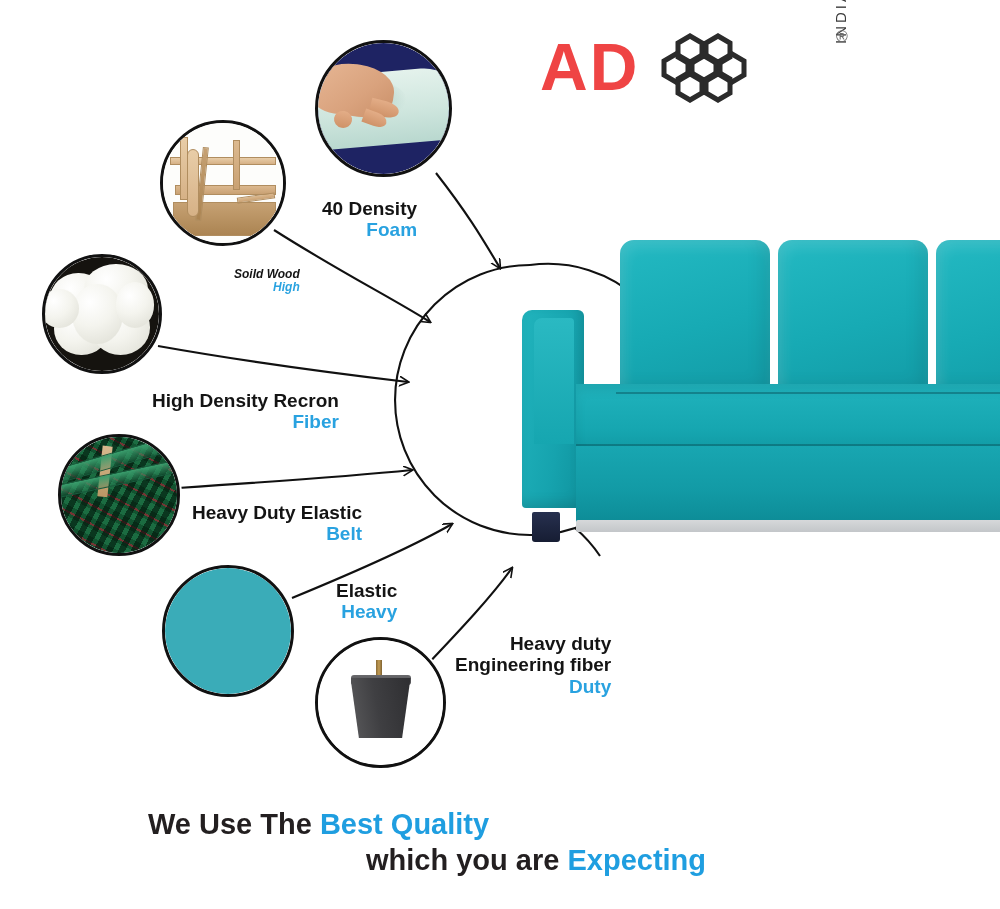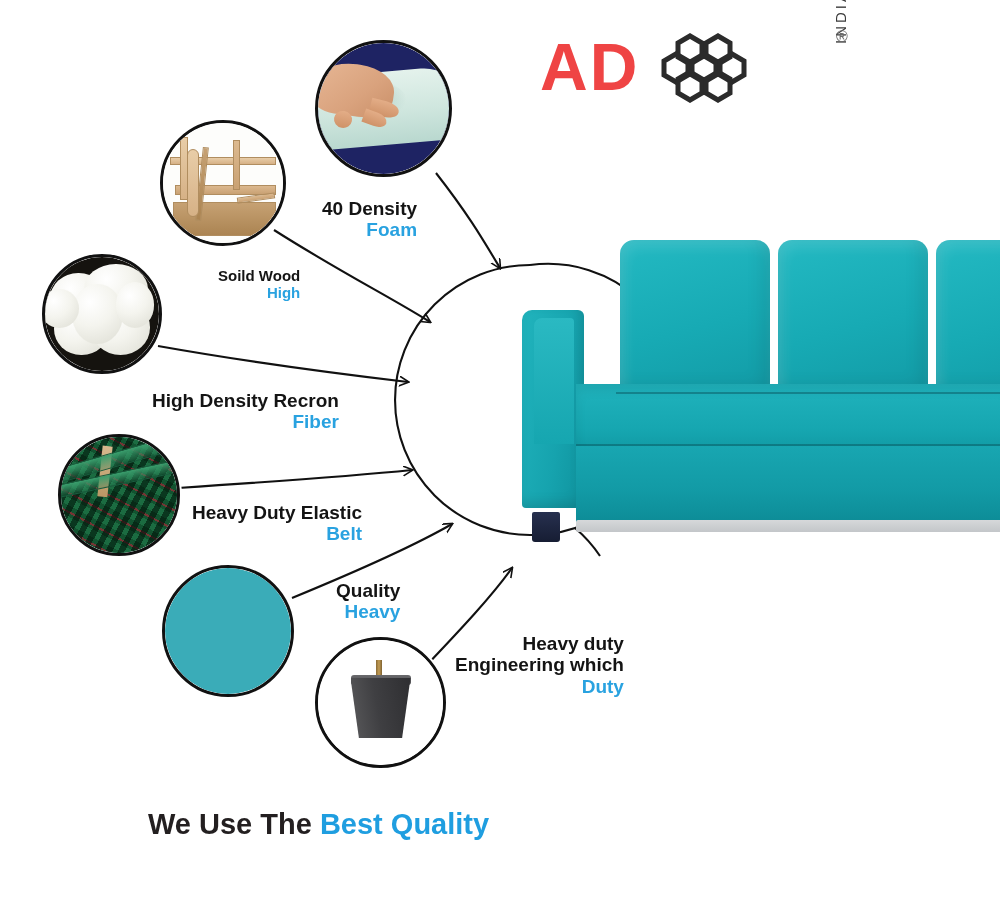--- a/index.html
+++ b/index.html
@@ -150,21 +150,21 @@
   .leg-sofa { background: linear-gradient(180deg,#27304f,#161d33); border-radius:2px 2px 3px 3px; }
   .floor { background: linear-gradient(180deg,#d6d8da,#c3c6c9); border-radius:2px; }
   .seam { background: rgba(8,80,88,.45); }
 
   
   .label { position:absolute; font-weight:700; line-height:1.12; color:#141414; white-space:nowrap; }
   .label .hl { color:#29a2e0; display:block; }
   .label.c { text-align:right; }
 
   #lb-foam   { left: 322px; top: 198px; font-size: 19px; }
-  #lb-wood   { left: 218px; top: 268px; font-size: 15px; }
+  #lb-wood   { left: 234px; top: 268px; font-size: 12px; font-style: italic; }
   #lb-fiber  { left: 152px; top: 390px; font-size: 19px; }
   #lb-belt   { left: 192px; top: 502px; font-size: 19px; }
   #lb-fabric { left: 336px; top: 580px; font-size: 19px; }
   #lb-legs   { left: 455px; top: 633px; font-size: 19px; }
 
   
   #tagline { position:absolute; left: 148px; top: 806px; width: 700px; }
   .tag-line { font-size: 29px; font-weight: 700; color:#231f20; line-height: 1.25; }
   .tag-line .blue { color:#1f9ee0;text-align:right; }
   .tag-l2 { text-align: left; padding-left: 218px; }
@@ -302,29 +302,32 @@
     <span>Heavy Duty Elastic</span>
     <span class="hl">Belt</span>
   </div>
 
   <div class="label c" id="lb-fiber">
     <span>High Density Recron</span>
     <span class="hl">Fiber</span>
   </div>
 
   <div class="label c" id="lb-fabric">
-    <span>Quality</span>
+    <span>Elastic</span>
     <span class="hl">Heavy</span>
   </div>
 
   <div class="label c" id="lb-legs">
     <span>Heavy duty</span><br>
-    <span>Engineering which</span>
+    <span>Engineering fiber</span>
     <span class="hl">Duty</span>
   </div>
 
   <div id="tagline">
     <div class="tag-line">
       <span>We Use The </span><span class="blue">Best Quality</span>
     </div>
+    <div class="tag-line tag-l2">
+      <span>which you are </span><span class="blue">Expecting</span>
+    </div>
   </div>
 
 </div>
 
 </body></html>

